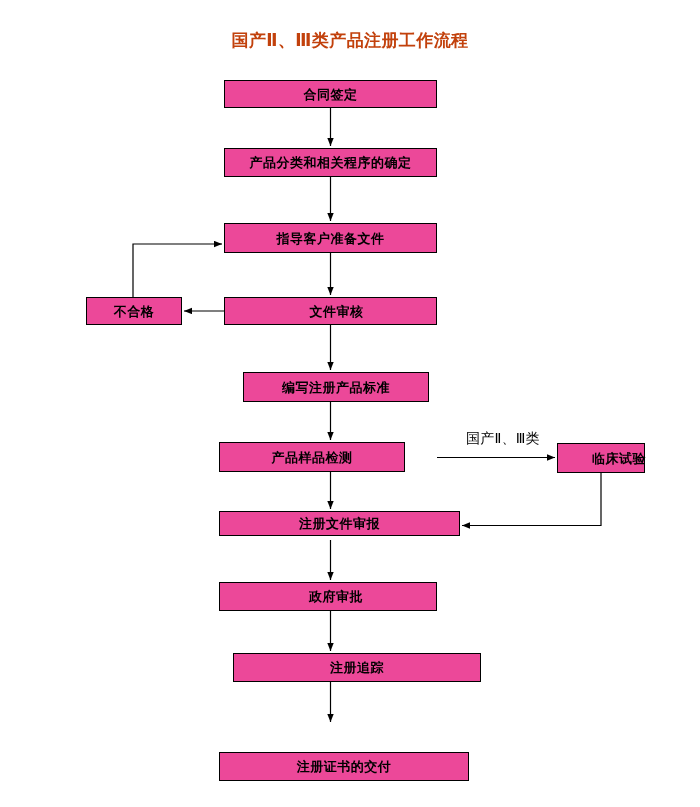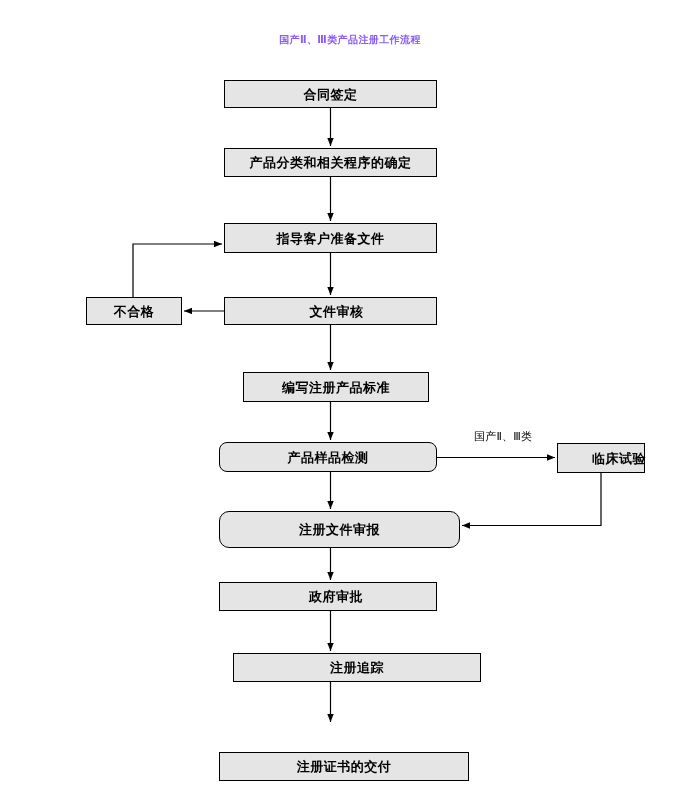--- a/index.html
+++ b/index.html
@@ -21,53 +21,52 @@
     top: 0;
     width: 700px;
     height: 807px;
   }
   .chart-title {
     position: absolute;
     left: 0;
     top: 31px;
     width: 700px;
     text-align: center;
-    font-size: 10px;
+    font-size: 17px;
     font-weight: bold;
-    color: #8b5cf6;
+    color: #c2410c;
     letter-spacing: 0.4px;
     line-height: 18px;
   }
   .node {
     position: absolute;
     box-sizing: border-box;
     border: 1px solid #000000;
-    background: #e5e5e5;
+    background: #ec4899;
     display: flex;
     align-items: center;
     justify-content: center;
     color: #000000;
     font-weight: bold;
     font-size: 13px;
     letter-spacing: 0.5px;
     line-height: 1;
     white-space: nowrap;
   }
   .node.small-node {
     font-size: 13px;
   }
   .edge-label {
     position: absolute;
-    font-size: 11px;
+    font-size: 14px;
     font-weight: normal;
     color: #000000;
     white-space: nowrap;
     line-height: 1;
     letter-spacing: 0.2px;
-    margin-left: 8px;
   }
 </style>
 </head>
 <body>
 
 <div id="canvas">
 
   <div class="chart-title">国产Ⅱ、Ⅲ类产品注册工作流程</div>
 
   <svg id="flow-svg" viewBox="0 0 700 807" xmlns="http://www.w3.org/2000/svg">
@@ -112,25 +111,25 @@
   <div class="node" style="left:224px; top:148px; width:213px; height:29px;">产品分类和相关程序的确定</div>
 
   <div class="node" style="left:224px; top:223px; width:213px; height:30px;text-align:center;">指导客户准备文件</div>
 
   <div class="node" style="left:224px; top:297px; width:213px; height:28px;padding-left:12px;">文件审核</div>
 
   <div class="node small-node" style="left:86px; top:297px; width:96px; height:28px;">不合格</div>
 
   <div class="node" style="left:219px; top:372px; width:186px; height:30px;margin-left:24px;">编写注册产品标准</div>
 
-  <div class="node" style="left:219px; top:442px; width:218px; height:30px;border-radius:8px;">产品样品检测</div>
+  <div class="node" style="left:219px; top:442px; width:186px; height:30px;">产品样品检测</div>
 
   <div class="node small-node" style="left:557px; top:443px; width:88px; height:30px;padding-left:36px;">临床试验</div>
 
-  <div class="node" style="left:219px; top:511px; width:241px; height:37px;border-radius:10px;">注册文件审报</div>
+  <div class="node" style="left:219px; top:511px; width:241px; height:25px;">注册文件审报</div>
 
   <div class="node" style="left:219px; top:582px; width:218px; height:29px;padding-left:16px;">政府审批</div>
 
   <div class="node" style="left:220px; top:653px; width:248px; height:29px;margin-left:13px;">注册追踪</div>
 
   <div class="node" style="left:219px; top:752px; width:250px; height:29px;">注册证书的交付</div>
 
   <div class="edge-label" style="left:466px; top:431px;">国产Ⅱ、Ⅲ类</div>
 
 </div>

